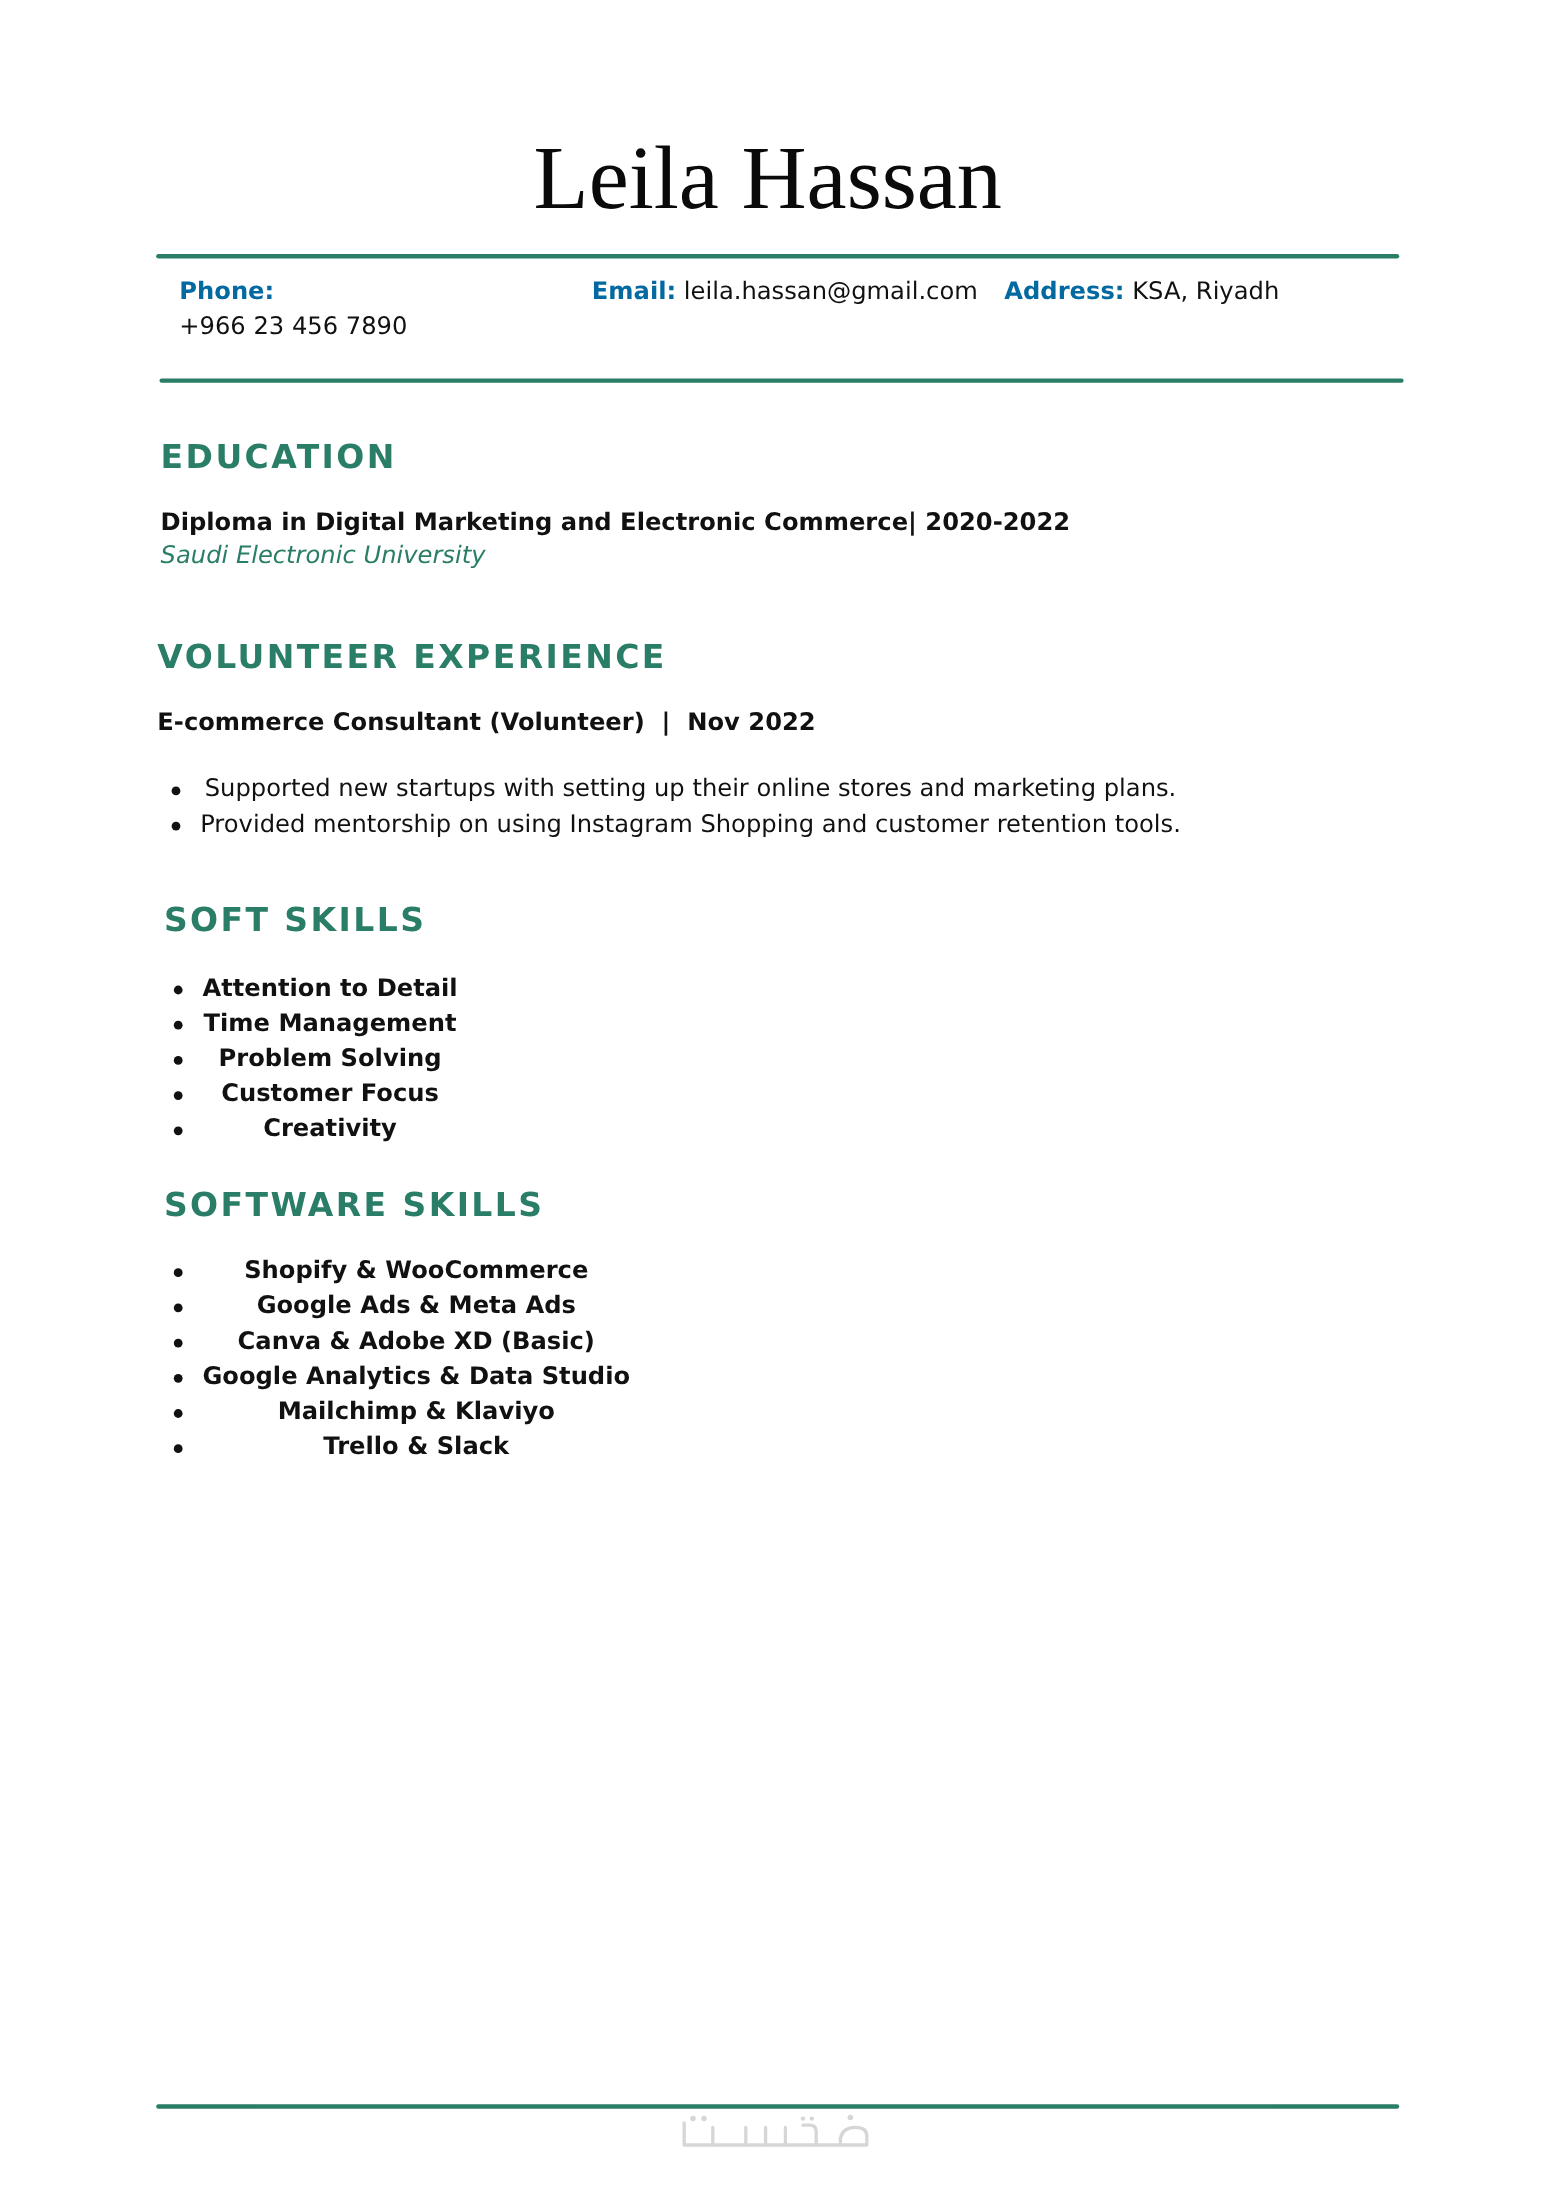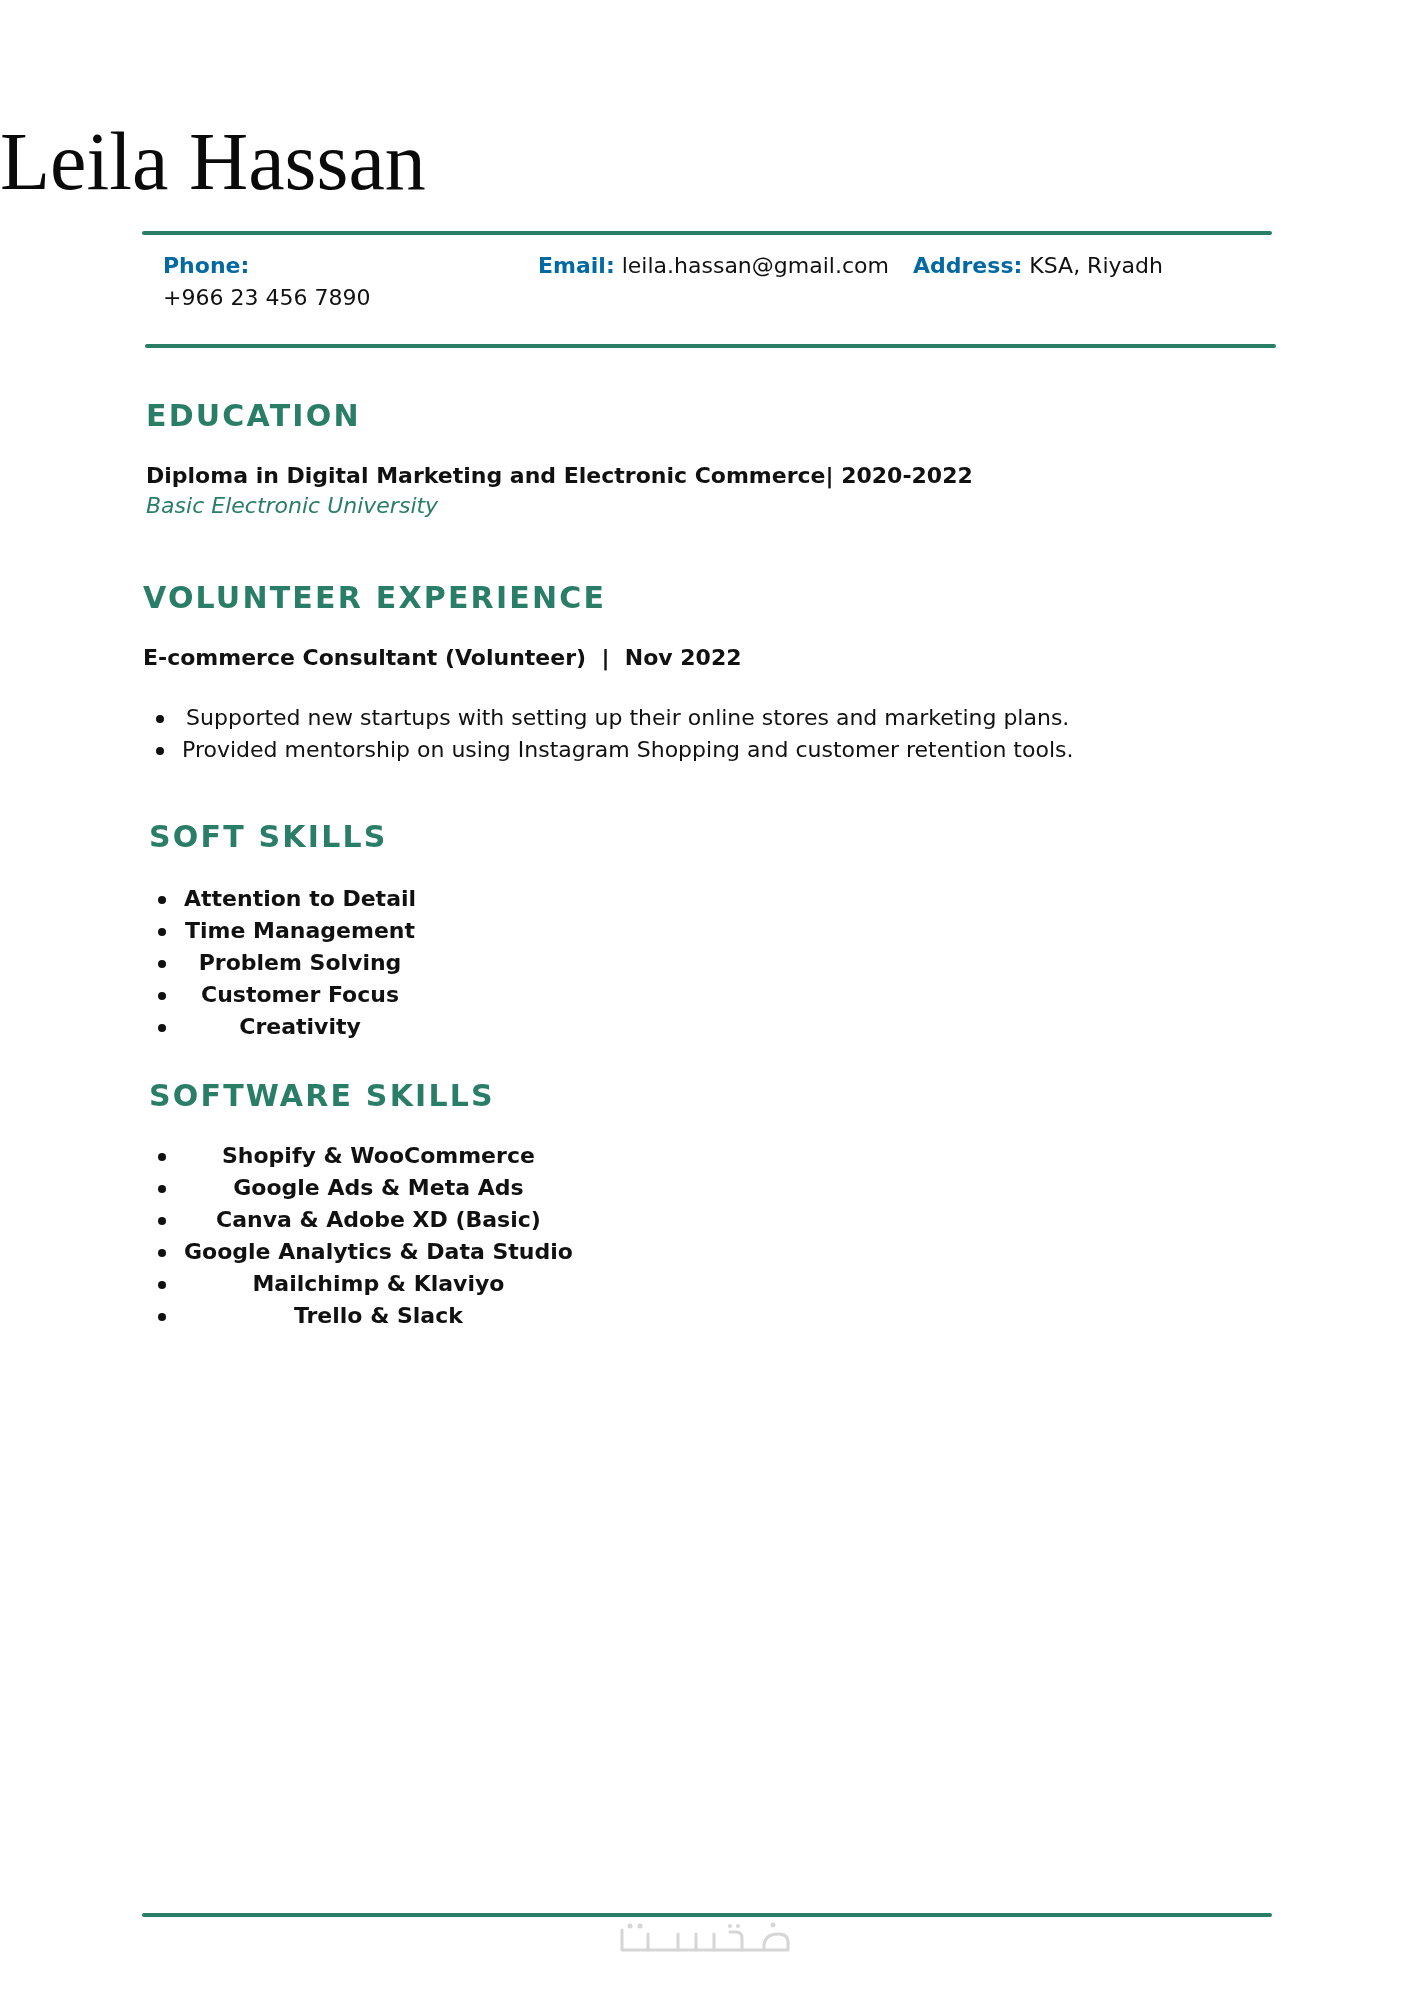--- a/index.html
+++ b/index.html
@@ -1,19 +1,19 @@
 <!DOCTYPE html>
 <html><head>
 <meta charset="utf-8">
 <style>
   html, body { margin:0; padding:0; }
   body { width:1414px; height:2000px; background:#ffffff; position:relative; overflow:hidden;
          font-family:"DejaVu Sans", "Liberation Sans", sans-serif; color:#111; }
   .abs { position:absolute; white-space:nowrap; }
-  .name { left:0; width:1396px; top:112px; font-family:"Liberation Serif","DejaVu Serif",serif;
+  .name { left:0; width:1396px; text-align:center; top:112px; font-family:"Liberation Serif","DejaVu Serif",serif;
           font-size:82px; line-height:100px; color:#0a0a0a; }
   .rule { position:absolute; height:4px; background:#2a7d66; border-radius:2px; }
   .contact-label { color:#0369a1; font-weight:bold; }
   .contact { font-size:22px; line-height:32px; }
   .heading { font-size:30px; font-weight:bold; color:#2a7d66; letter-spacing:2.2px; line-height:40px; }
   .degree { font-size:22px; font-weight:bold; line-height:30px; }
   .school { font-size:22px; font-style:italic; color:#2a7d66; line-height:30px; }
   .role { font-size:22px; font-weight:bold; line-height:30px; }
   ul { margin:0; padding:0; list-style:none;text-align:center; }
   li { position:relative; padding-left:39px; font-size:22px; line-height:32px; white-space:nowrap; }
@@ -38,21 +38,21 @@
 </div>
 <div class="abs contact" style="left:913px; top:250px;">
   <span class="contact-label">Address:</span>
   <span>KSA, Riyadh</span>
 </div>
 
 <div class="rule" style="left:145px; top:344px; width:1131px;"></div>
 
 <div class="abs heading" style="left:146px; top:396px;text-align:center;">EDUCATION</div>
 <div class="abs degree" style="left:146px; top:461px;">Diploma in Digital Marketing and Electronic Commerce| 2020-2022</div>
-<div class="abs school" style="left:146px; top:491px;">Basic Electronic University</div>
+<div class="abs school" style="left:146px; top:491px;">Saudi Electronic University</div>
 
 <div class="abs heading" style="left:143px; top:578px;">VOLUNTEER EXPERIENCE</div>
 <div class="abs role" style="left:143px; top:643px; white-space:pre;">E-commerce Consultant (Volunteer)  |  Nov 2022</div>
 <ul class="abs" style="left:143px; top:702px;">
   <li><span class="dot"></span><span>Supported new startups with setting up their online stores and marketing plans.</span></li>
   <li><span class="dot"></span><span>Provided mentorship on using Instagram Shopping and customer retention tools.</span></li>
 </ul>
 
 <div class="abs heading" style="left:149px; top:817px;">SOFT SKILLS</div>
 <ul class="abs bold-list" style="left:145px; top:883px;">

